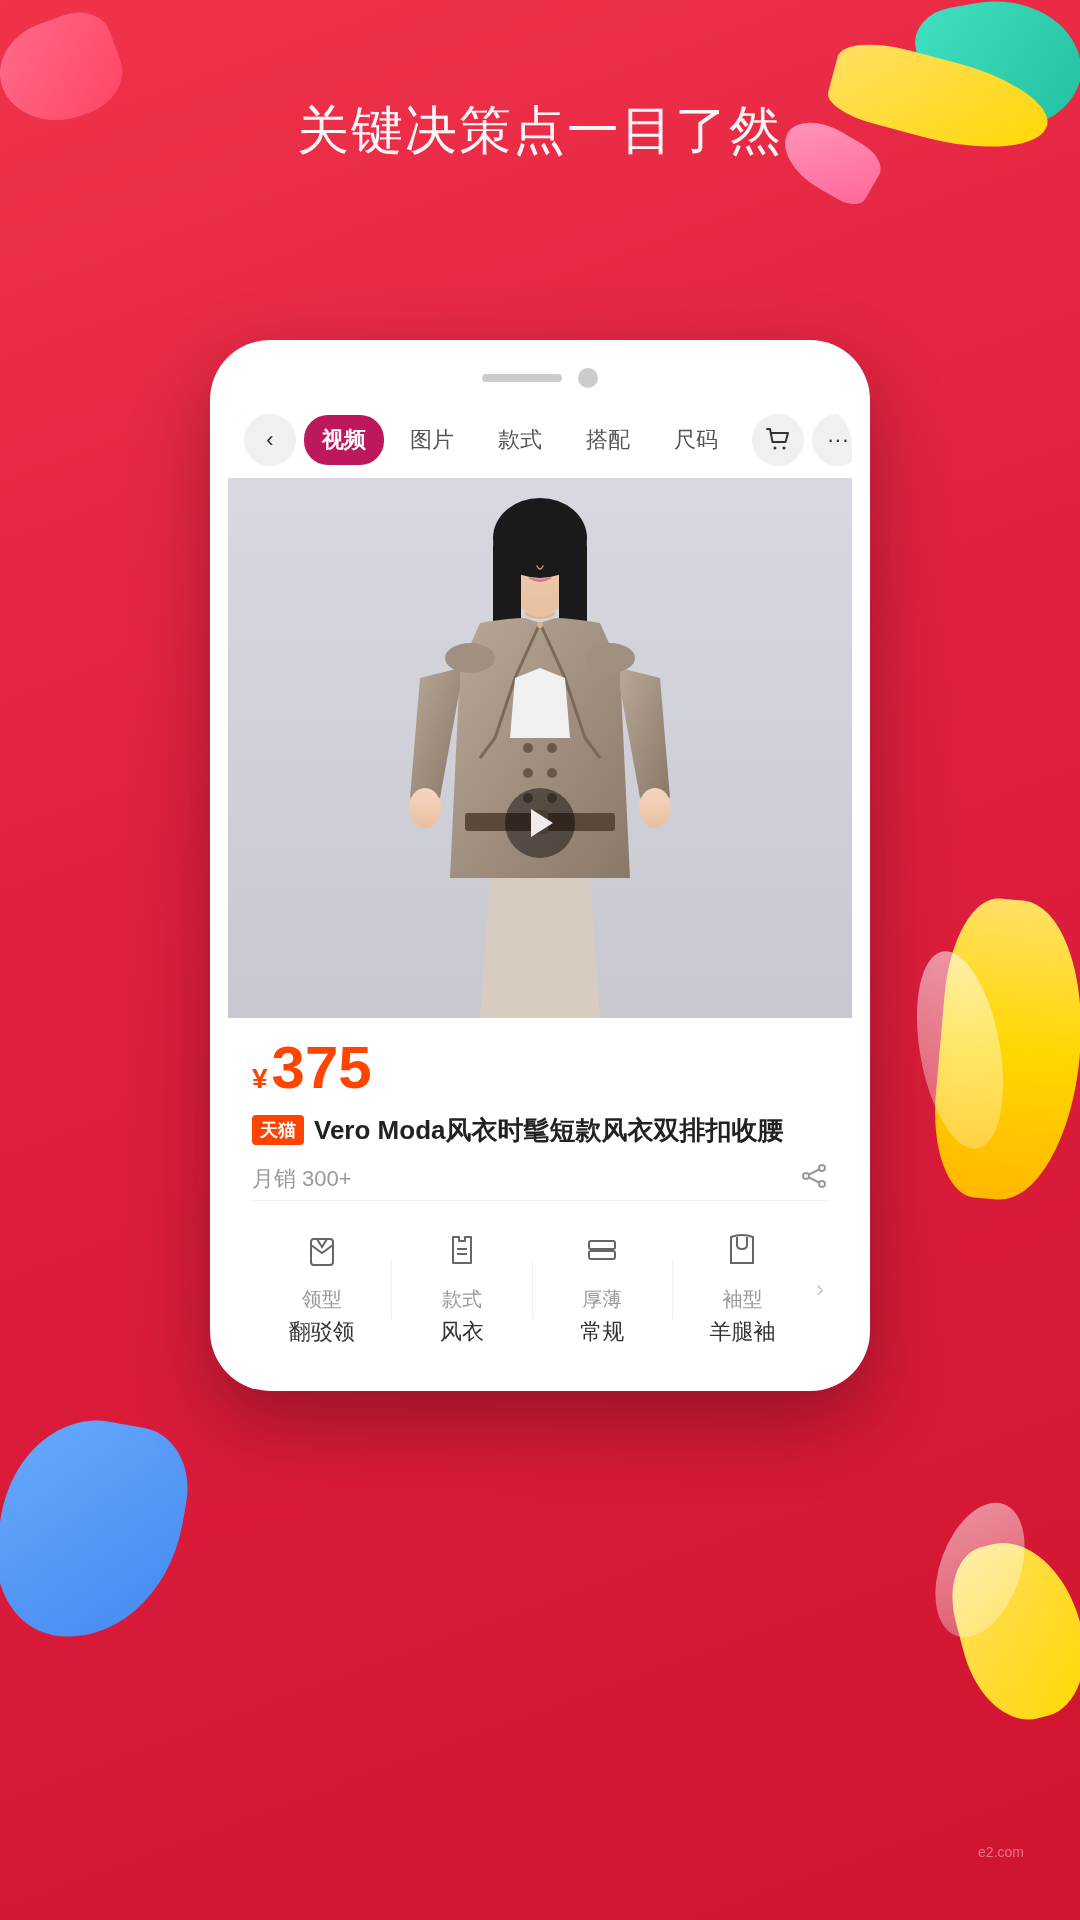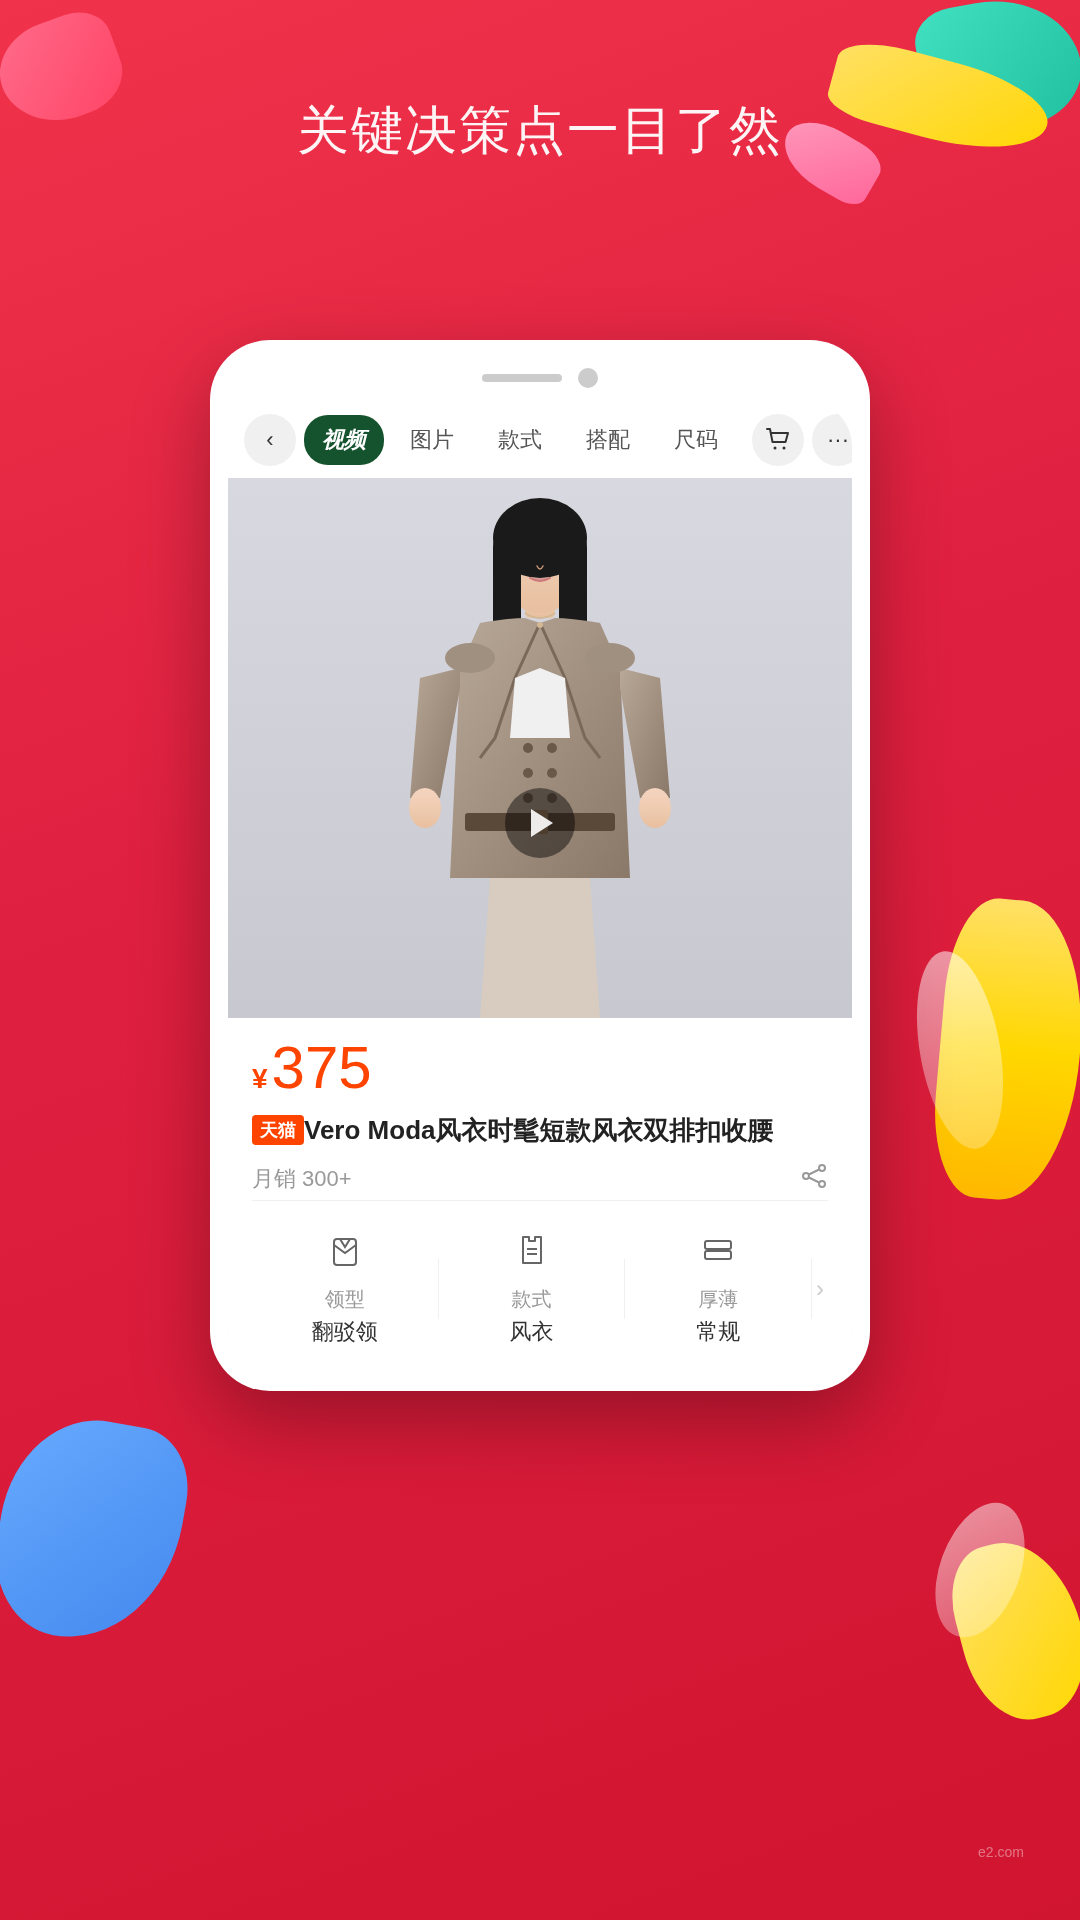--- a/index.html
+++ b/index.html
@@ -247,24 +247,23 @@
       flex-shrink: 0;
     }
     .nav-tab {
       padding: 10px 18px;
       border-radius: 24px;
       font-size: 22px;
       color: #555;
       white-space: nowrap;
     }
     .nav-tab.active {
-      background: #14532d;
+      background: #be185d;
       color: #ffffff;
       font-weight: 600;
-      font-style: italic;
     }
     .nav-spacer { flex: 1; }
     .nav-cart {
       width: 52px;
       height: 52px;
       border-radius: 50%;
       background: #f0f0f0;
       display: flex;
       align-items: center;
       justify-content: center;
@@ -333,29 +332,29 @@
       gap: 4px;
       margin-bottom: 14px;
     }
     .price-symbol {
       font-size: 28px;
       font-weight: 600;
       color: #ff4400;
     }
     .price-value {
       font-size: 60px;
-      font-weight: 400;
+      font-weight: 700;
       color: #ff4400;
       line-height: 1;
     }
 
     .product-title-row {
       display: flex;
       align-items: center;
-      gap: 0;
+      gap: 10px;
       margin-bottom: 14px;
     }
     .tmall-badge {
       background: #ff4400;
       color: #ffffff;
       font-size: 18px;
       font-weight: 600;
       padding: 3px 8px;
       border-radius: 4px;
       white-space: nowrap;
@@ -619,20 +618,31 @@
             <span class="attr-icon">
               <svg width="38" height="38" viewBox="0 0 38 38" fill="none">
                 <rect x="6" y="10" width="26" height="8" rx="2" stroke="#666" stroke-width="2"></rect>
                 <rect x="6" y="20" width="26" height="8" rx="2" stroke="#666" stroke-width="2"></rect>
               </svg>
             </span>
             <span class="attr-label">厚薄</span>
             <span class="attr-value">常规</span>
           </div>
           <div class="attr-divider"></div>
+          <div class="attr-item">
+            <span class="attr-icon">
+              <svg width="38" height="38" viewBox="0 0 38 38" fill="none">
+                <path d="M8 6 L8 32 L30 32 L30 6" stroke="#666" stroke-width="2" fill="none" stroke-linecap="round"></path>
+                <path d="M8 6 Q19 2 30 6" stroke="#666" stroke-width="2" fill="none"></path>
+                <path d="M14 6 L14 14 Q14 18 19 18 Q24 18 24 14 L24 6" stroke="#666" stroke-width="2" fill="none"></path>
+              </svg>
+            </span>
+            <span class="attr-label">袖型</span>
+            <span class="attr-value">羊腿袖</span>
+          </div>
           <span class="attr-arrow">›</span>
         </div>
       </div>
 
     </div>
   </div>
 </div>
 
 <div class="watermark">e2.com</div>
 

